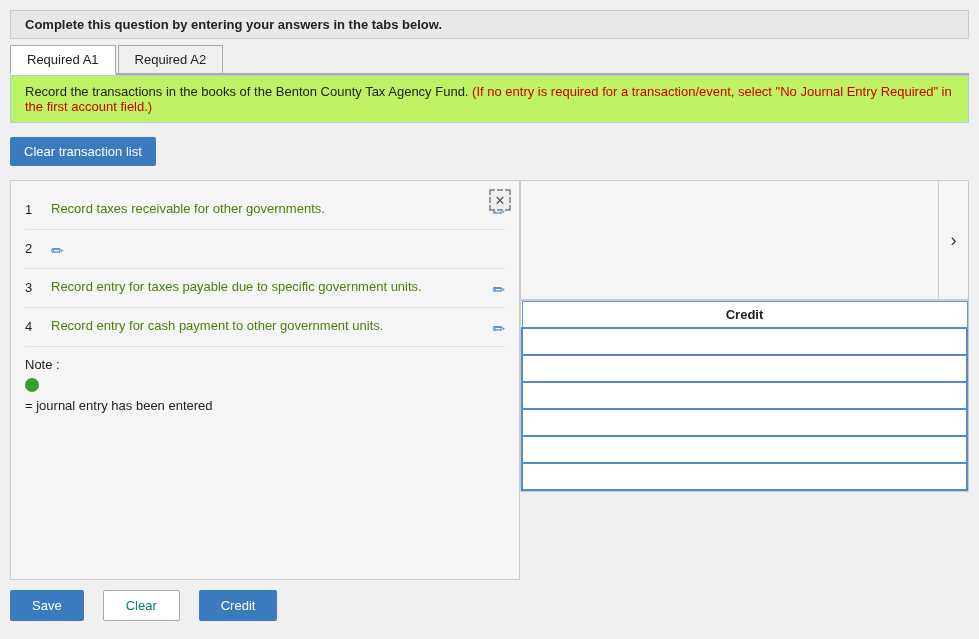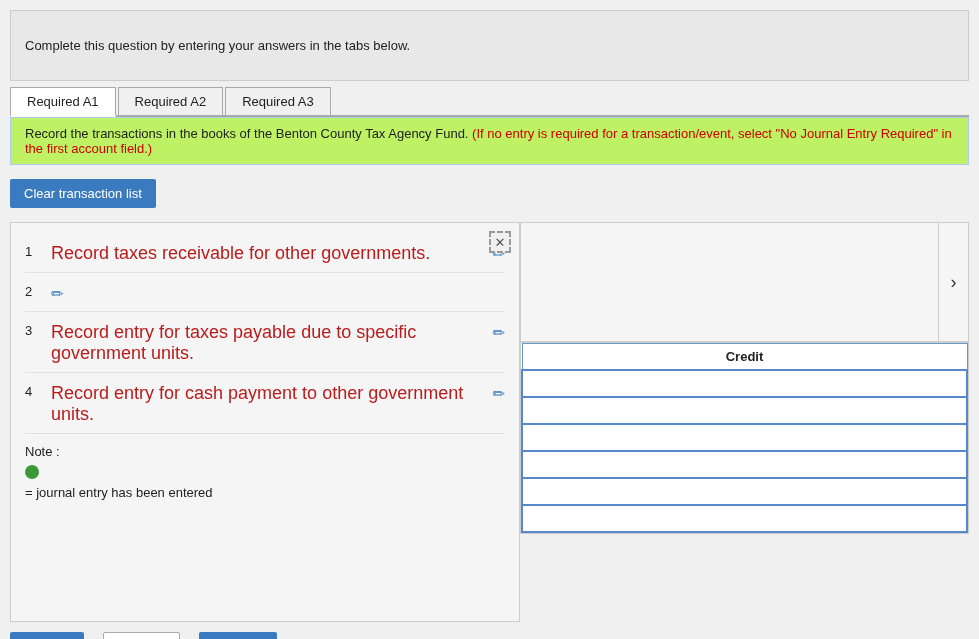--- a/index.html
+++ b/index.html
@@ -8,23 +8,23 @@
     .outer-container {
       width: 979px;
       min-height: 639px;
       background: #f0f0f0;
       padding: 10px;
     }
 
     .instruction-bar {
       background: #e8e8e8;
       border: 1px solid #ccc;
-      padding: 27px 14px;
+      padding: 6px 14px;
       margin-bottom: 0;
-      font-weight: normal;
+      font-weight: bold;
       font-size: 13px;
     }
 
     .tabs-row {
       display: flex;
       border-bottom: 2px solid #aaa;
       margin-top: 6px;
       background: #f0f0f0;
     }
 
@@ -111,22 +111,22 @@
 
     .transaction-num {
       min-width: 16px;
       color: #222;
       font-size: 13px;
       padding-top: 1px;
     }
 
     .transaction-text {
       flex: 1;
-      font-size: 18px;
-      color: #b91c1c;
+      font-size: 13px;
+      color: #4d7c0f;
     }
 
     .edit-icon {
       color: #3a7bbf;
       font-size: 15px;
       cursor: pointer;
       margin-top: 2px;
     }
 
     .note-row {
@@ -237,23 +237,20 @@
     <span>Complete this question by entering your answers in the tabs below.</span>
   </div>
 
   <div class="tabs-row">
     <div class="tab active">
       <span>Required A1</span>
     </div>
     <div class="tab">
       <span>Required A2</span>
     </div>
-    <div class="tab">
-      <span>Required A3</span>
-    </div>
   </div>
 
   <div class="info-box">
     <span>Record the transactions in the books of the Benton County Tax Agency Fund.</span>
     <span class="red-text">(If no entry is required for a transaction/event, select "No Journal Entry Required" in the first account field.)</span>
   </div>
 
   <div style="padding: 6px 0 4px 0;">
     <button class="btn-view">Clear transaction list</button>
   </div>

